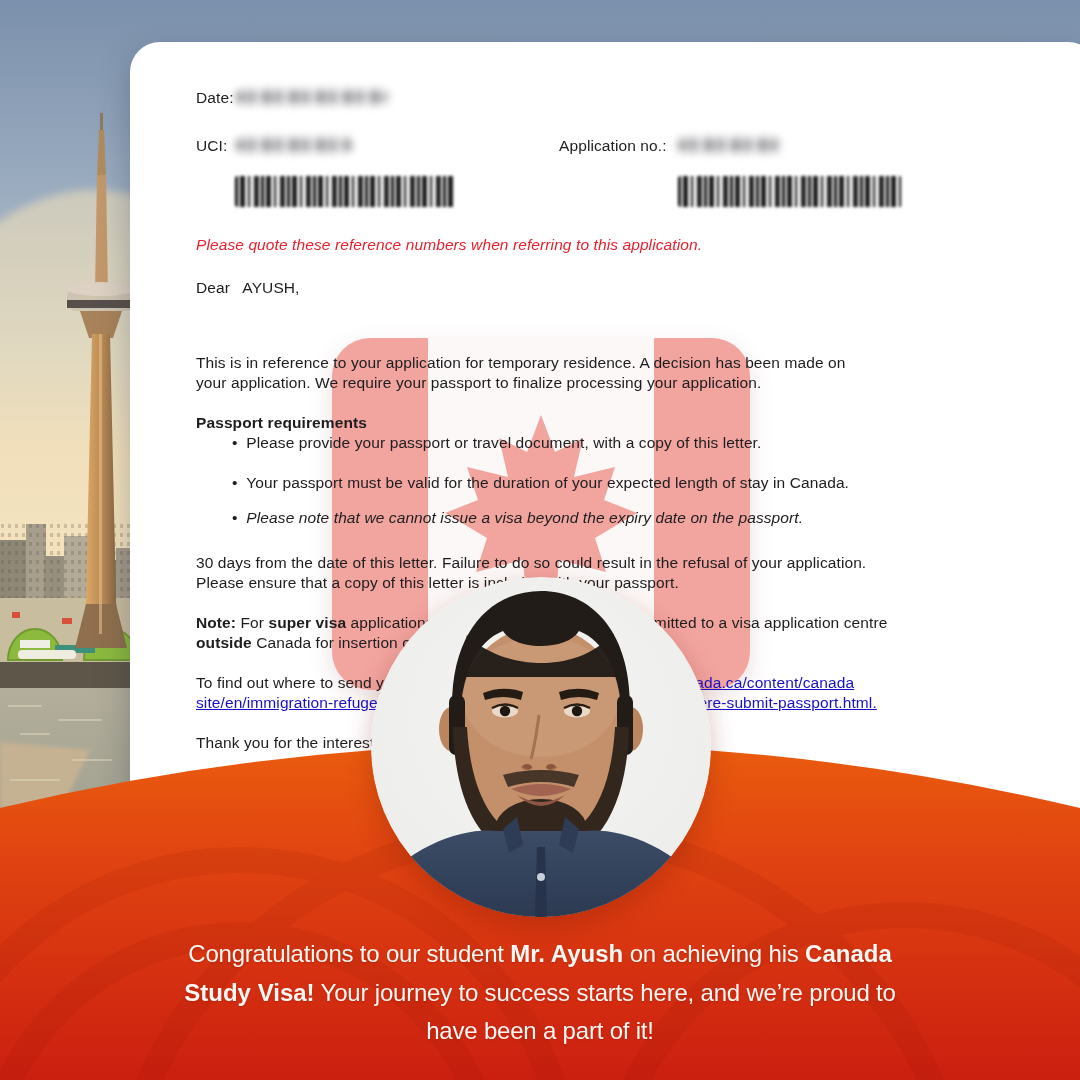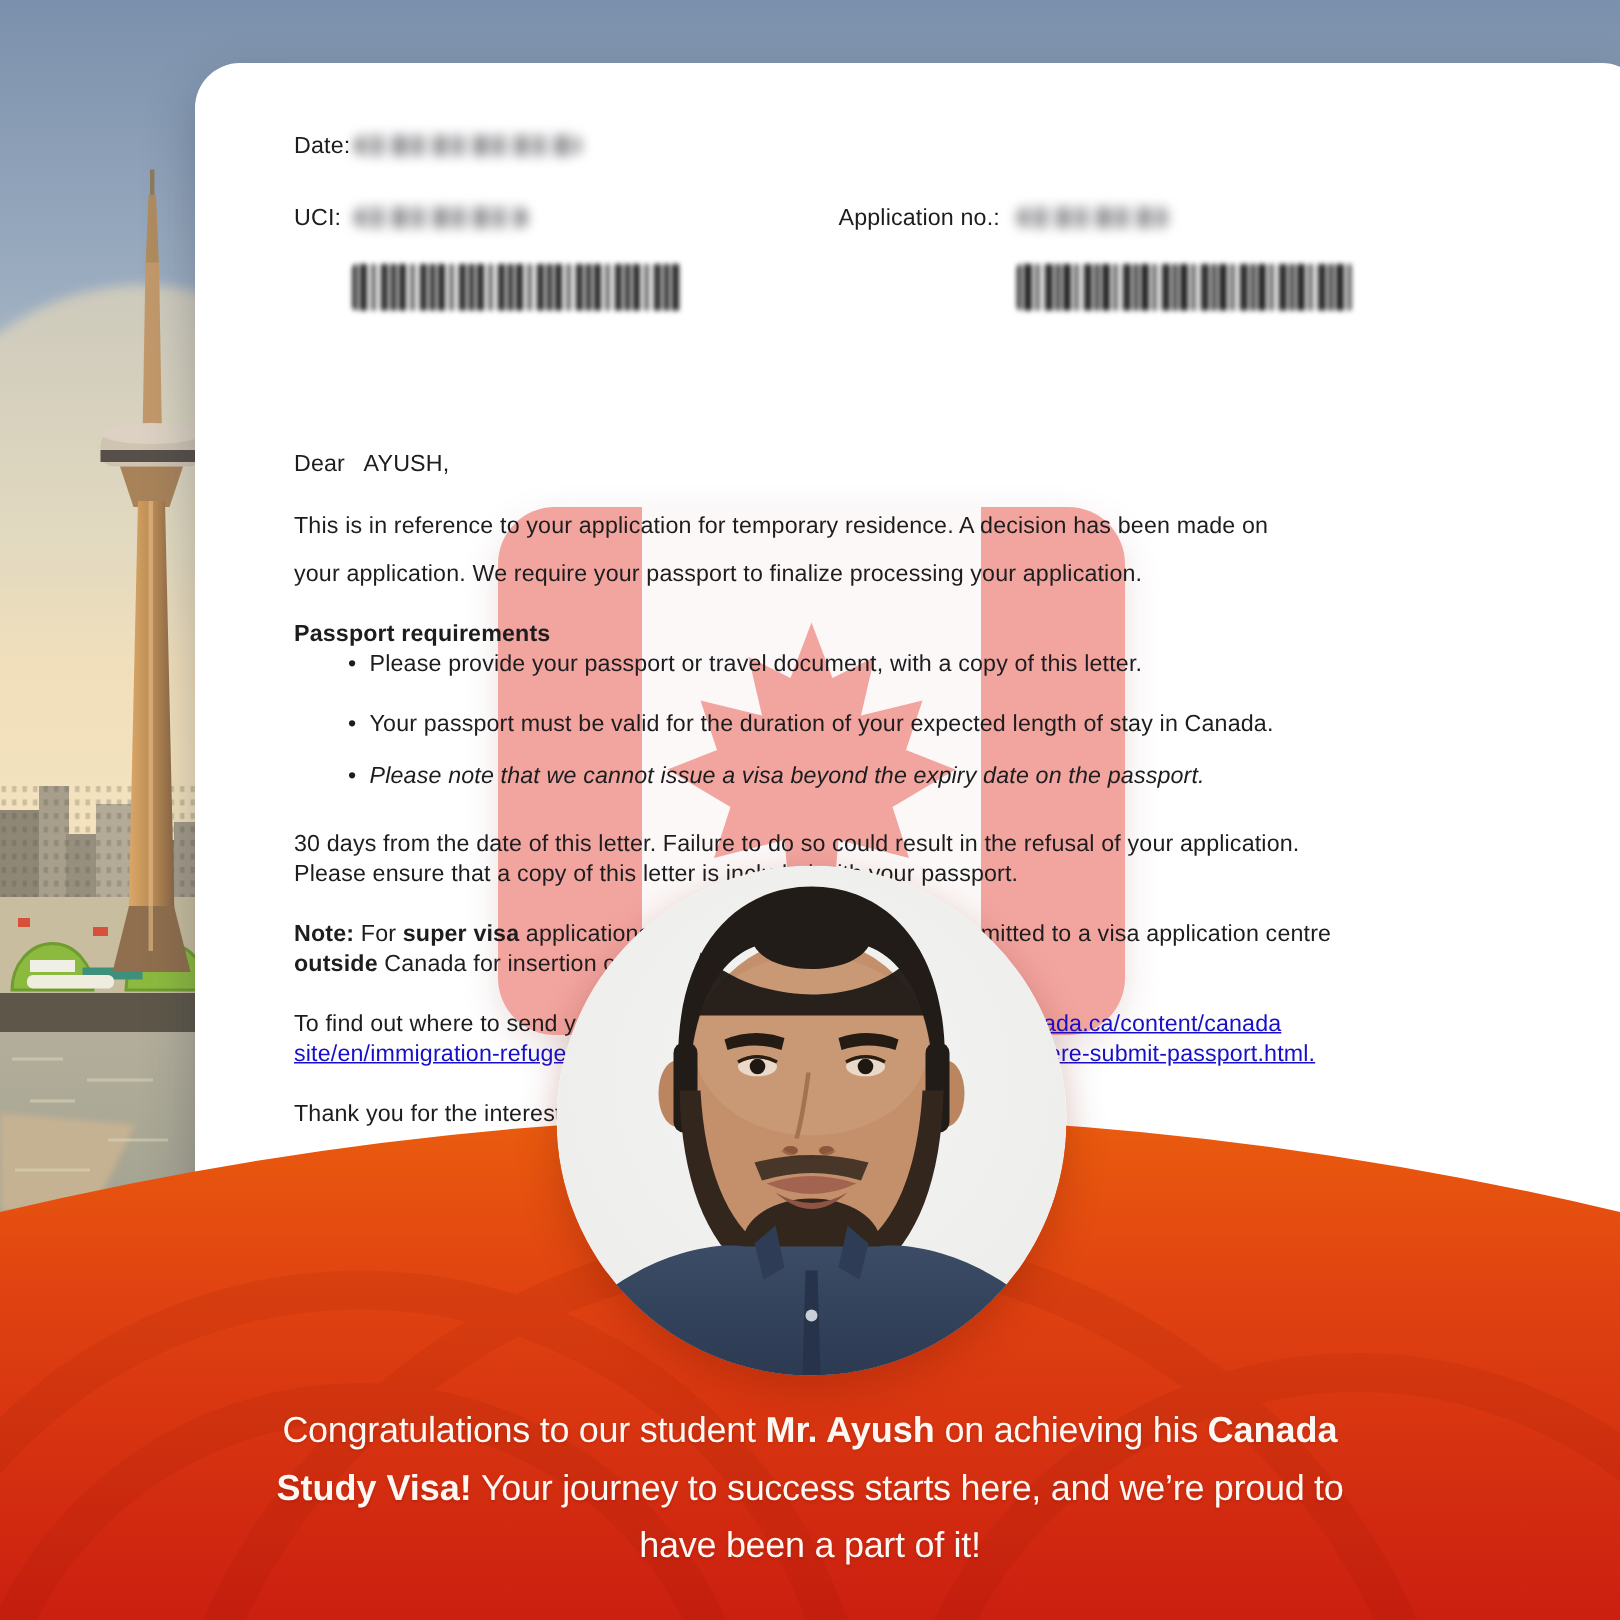--- a/index.html
+++ b/index.html
@@ -183,24 +183,25 @@
 
     <div class="tline" style="top:94px">UCI:</div>
     <div class="blurval" style="left:106px;top:96px;width:116px"></div>
 
     <div class="tline" style="left:429px;top:94px">Application no.:</div>
     <div class="blurval" style="left:548px;top:96px;width:102px"></div>
 
     <div class="barcode" style="left:105px;width:220px"></div>
     <div class="barcode" style="left:548px;width:224px"></div>
 
-
-    <div class="tline" style="top:258px">Dear   AYUSH,</div>
-
-    <div class="tline" style="top:299px">This is in reference to your application for temporary residence. A decision has been made on</div>
+    <div class="tline rednote" style="top:193px">Please quote these reference numbers when referring to this application.</div>
+
+    <div class="tline" style="top:236px">Dear   AYUSH,</div>
+
+    <div class="tline" style="top:311px">This is in reference to your application for temporary residence. A decision has been made on</div>
     <div class="tline" style="top:331px">your application. We require your passport to finalize processing your application.</div>
 
     <div class="tline" style="top:371px"><b>Passport requirements</b></div>
 
     <div class="tline bullet-line" style="top:391px"><span>•</span>&nbsp;&nbsp;<span>Please provide your passport or travel document, with a copy of this letter.</span></div>
     <div class="tline bullet-line" style="top:431px"><span>•</span>&nbsp;&nbsp;<span>Your passport must be valid for the duration of your expected length of stay in Canada.</span></div>
     <div class="tline bullet-line" style="top:466px"><span>•</span>&nbsp;&nbsp;<i>Please note that we cannot issue a visa beyond the expiry date on the passport.</i></div>
 
     <div class="tline" style="top:511px">30 days from the date of this letter. Failure to do so could result in the refusal of your application.</div>
     <div class="tline" style="top:531px">Please ensure that a copy of this letter is included with your passport.</div>

